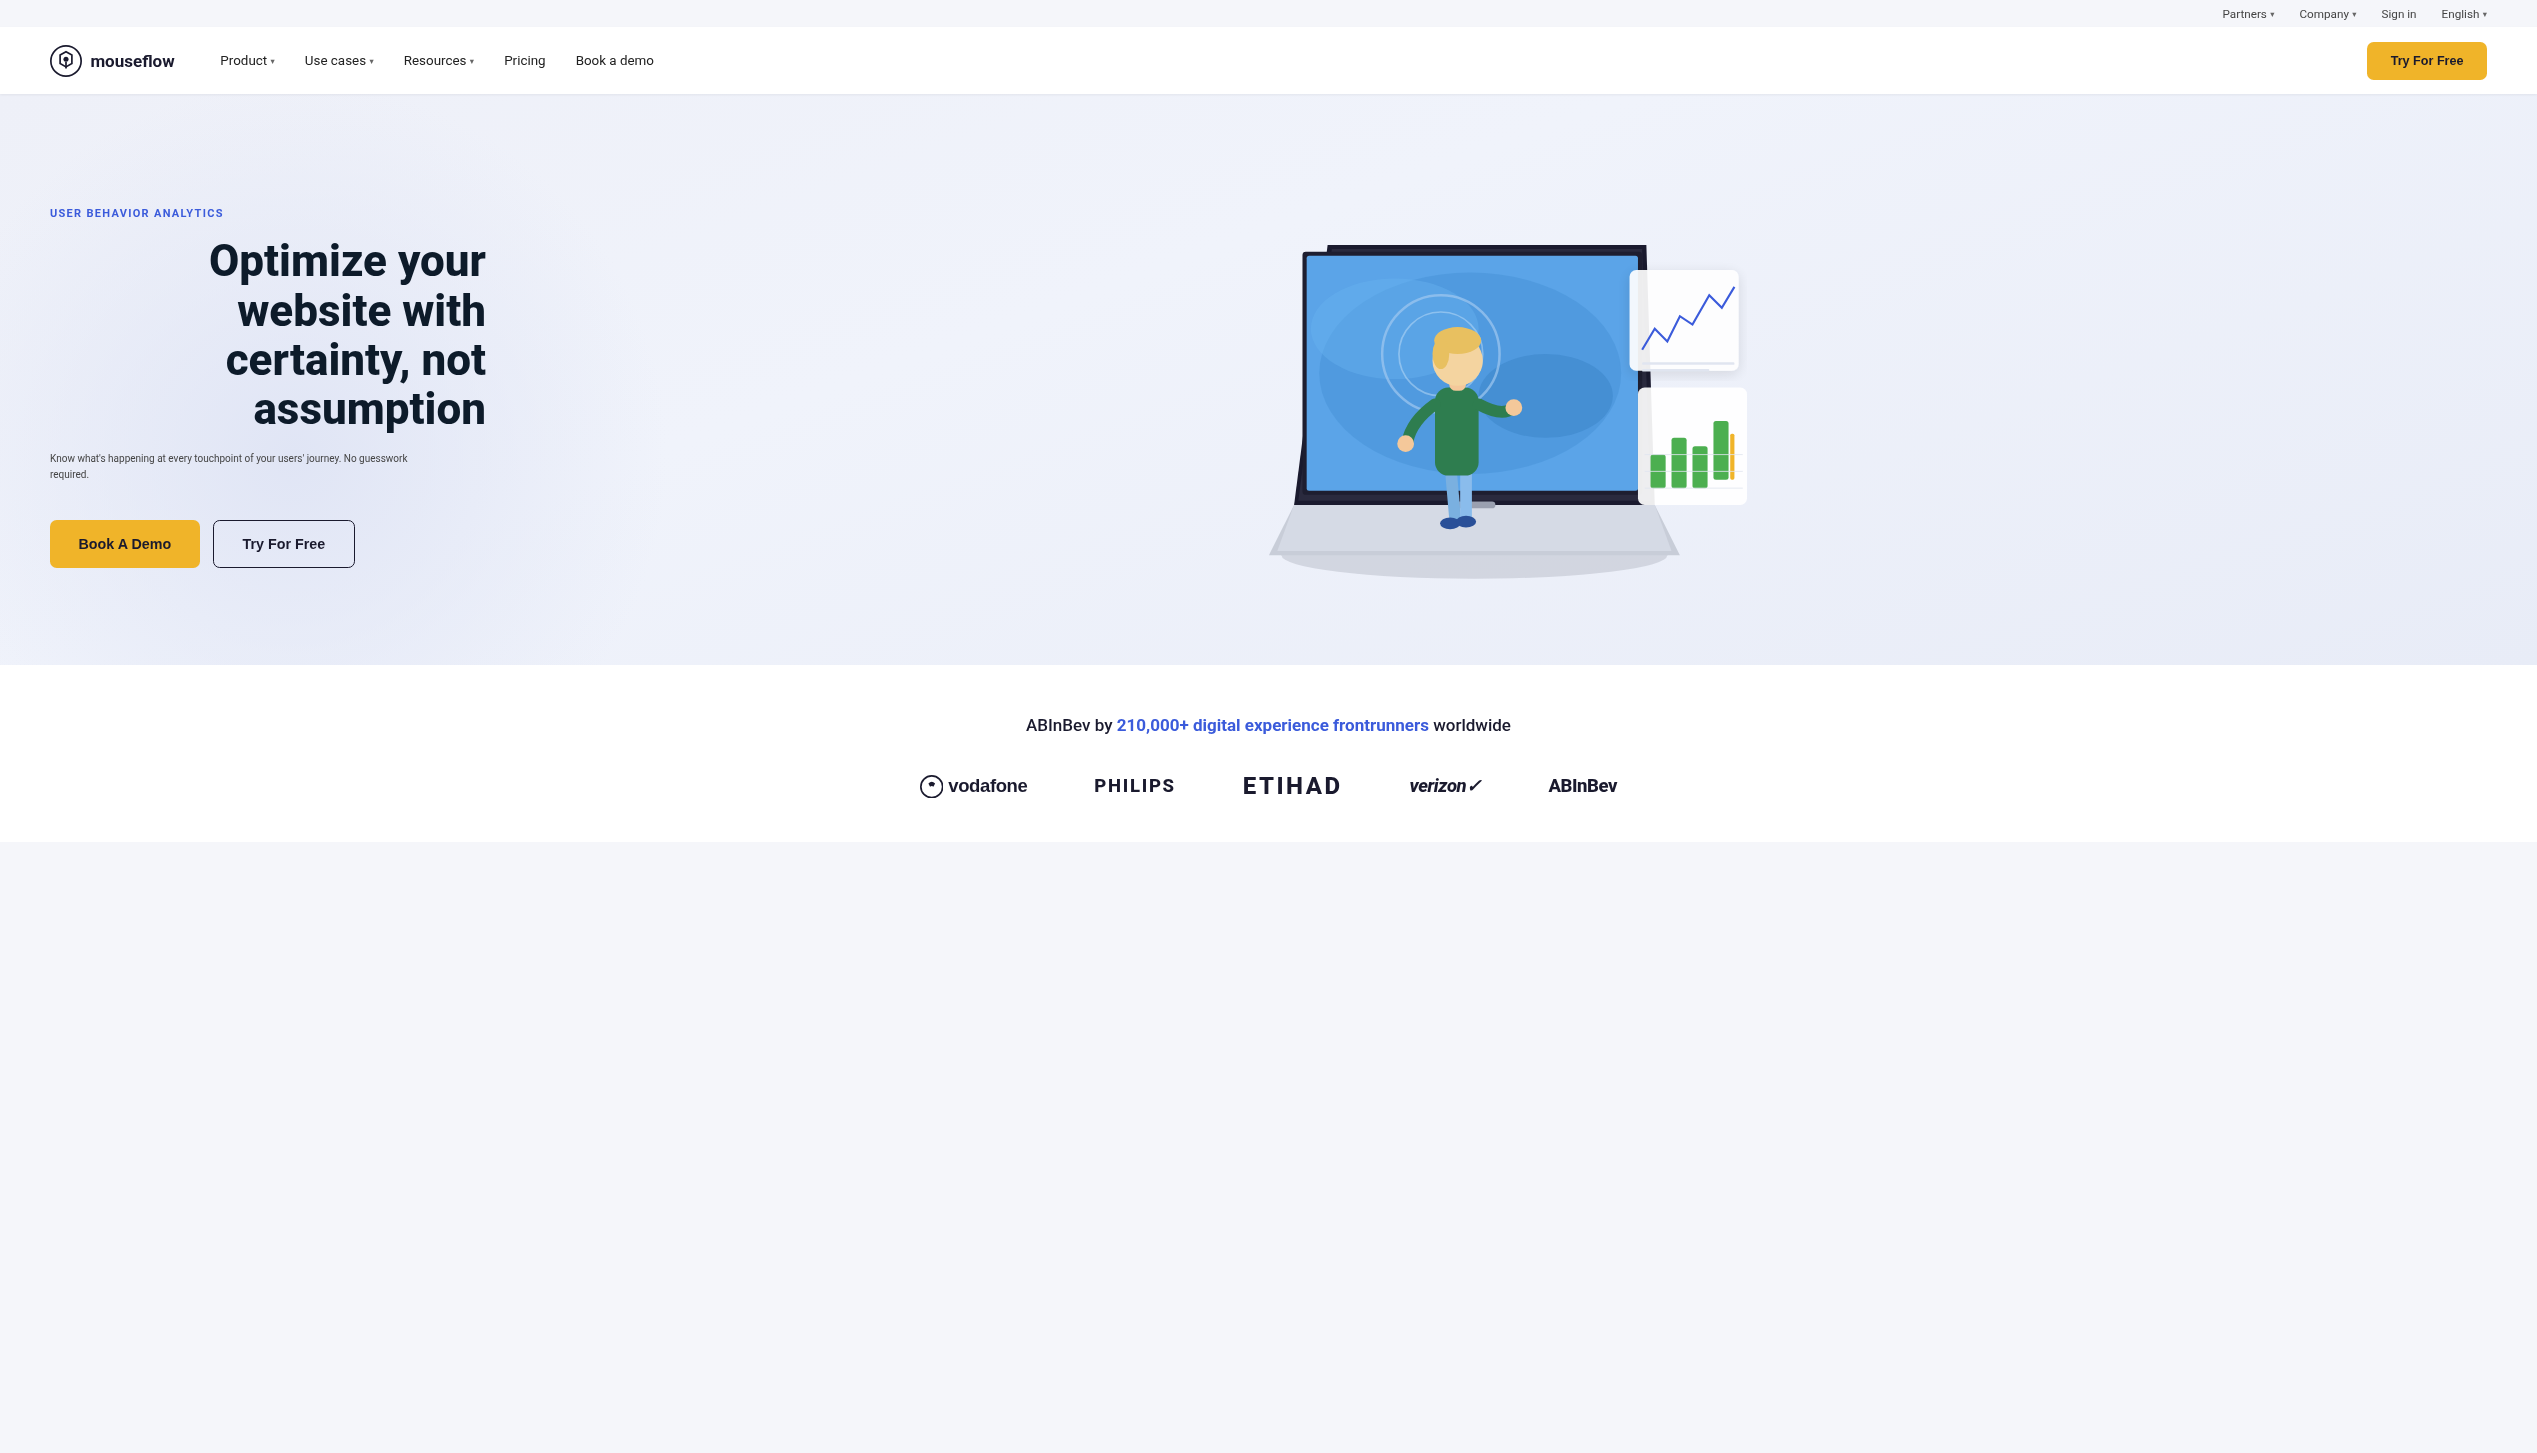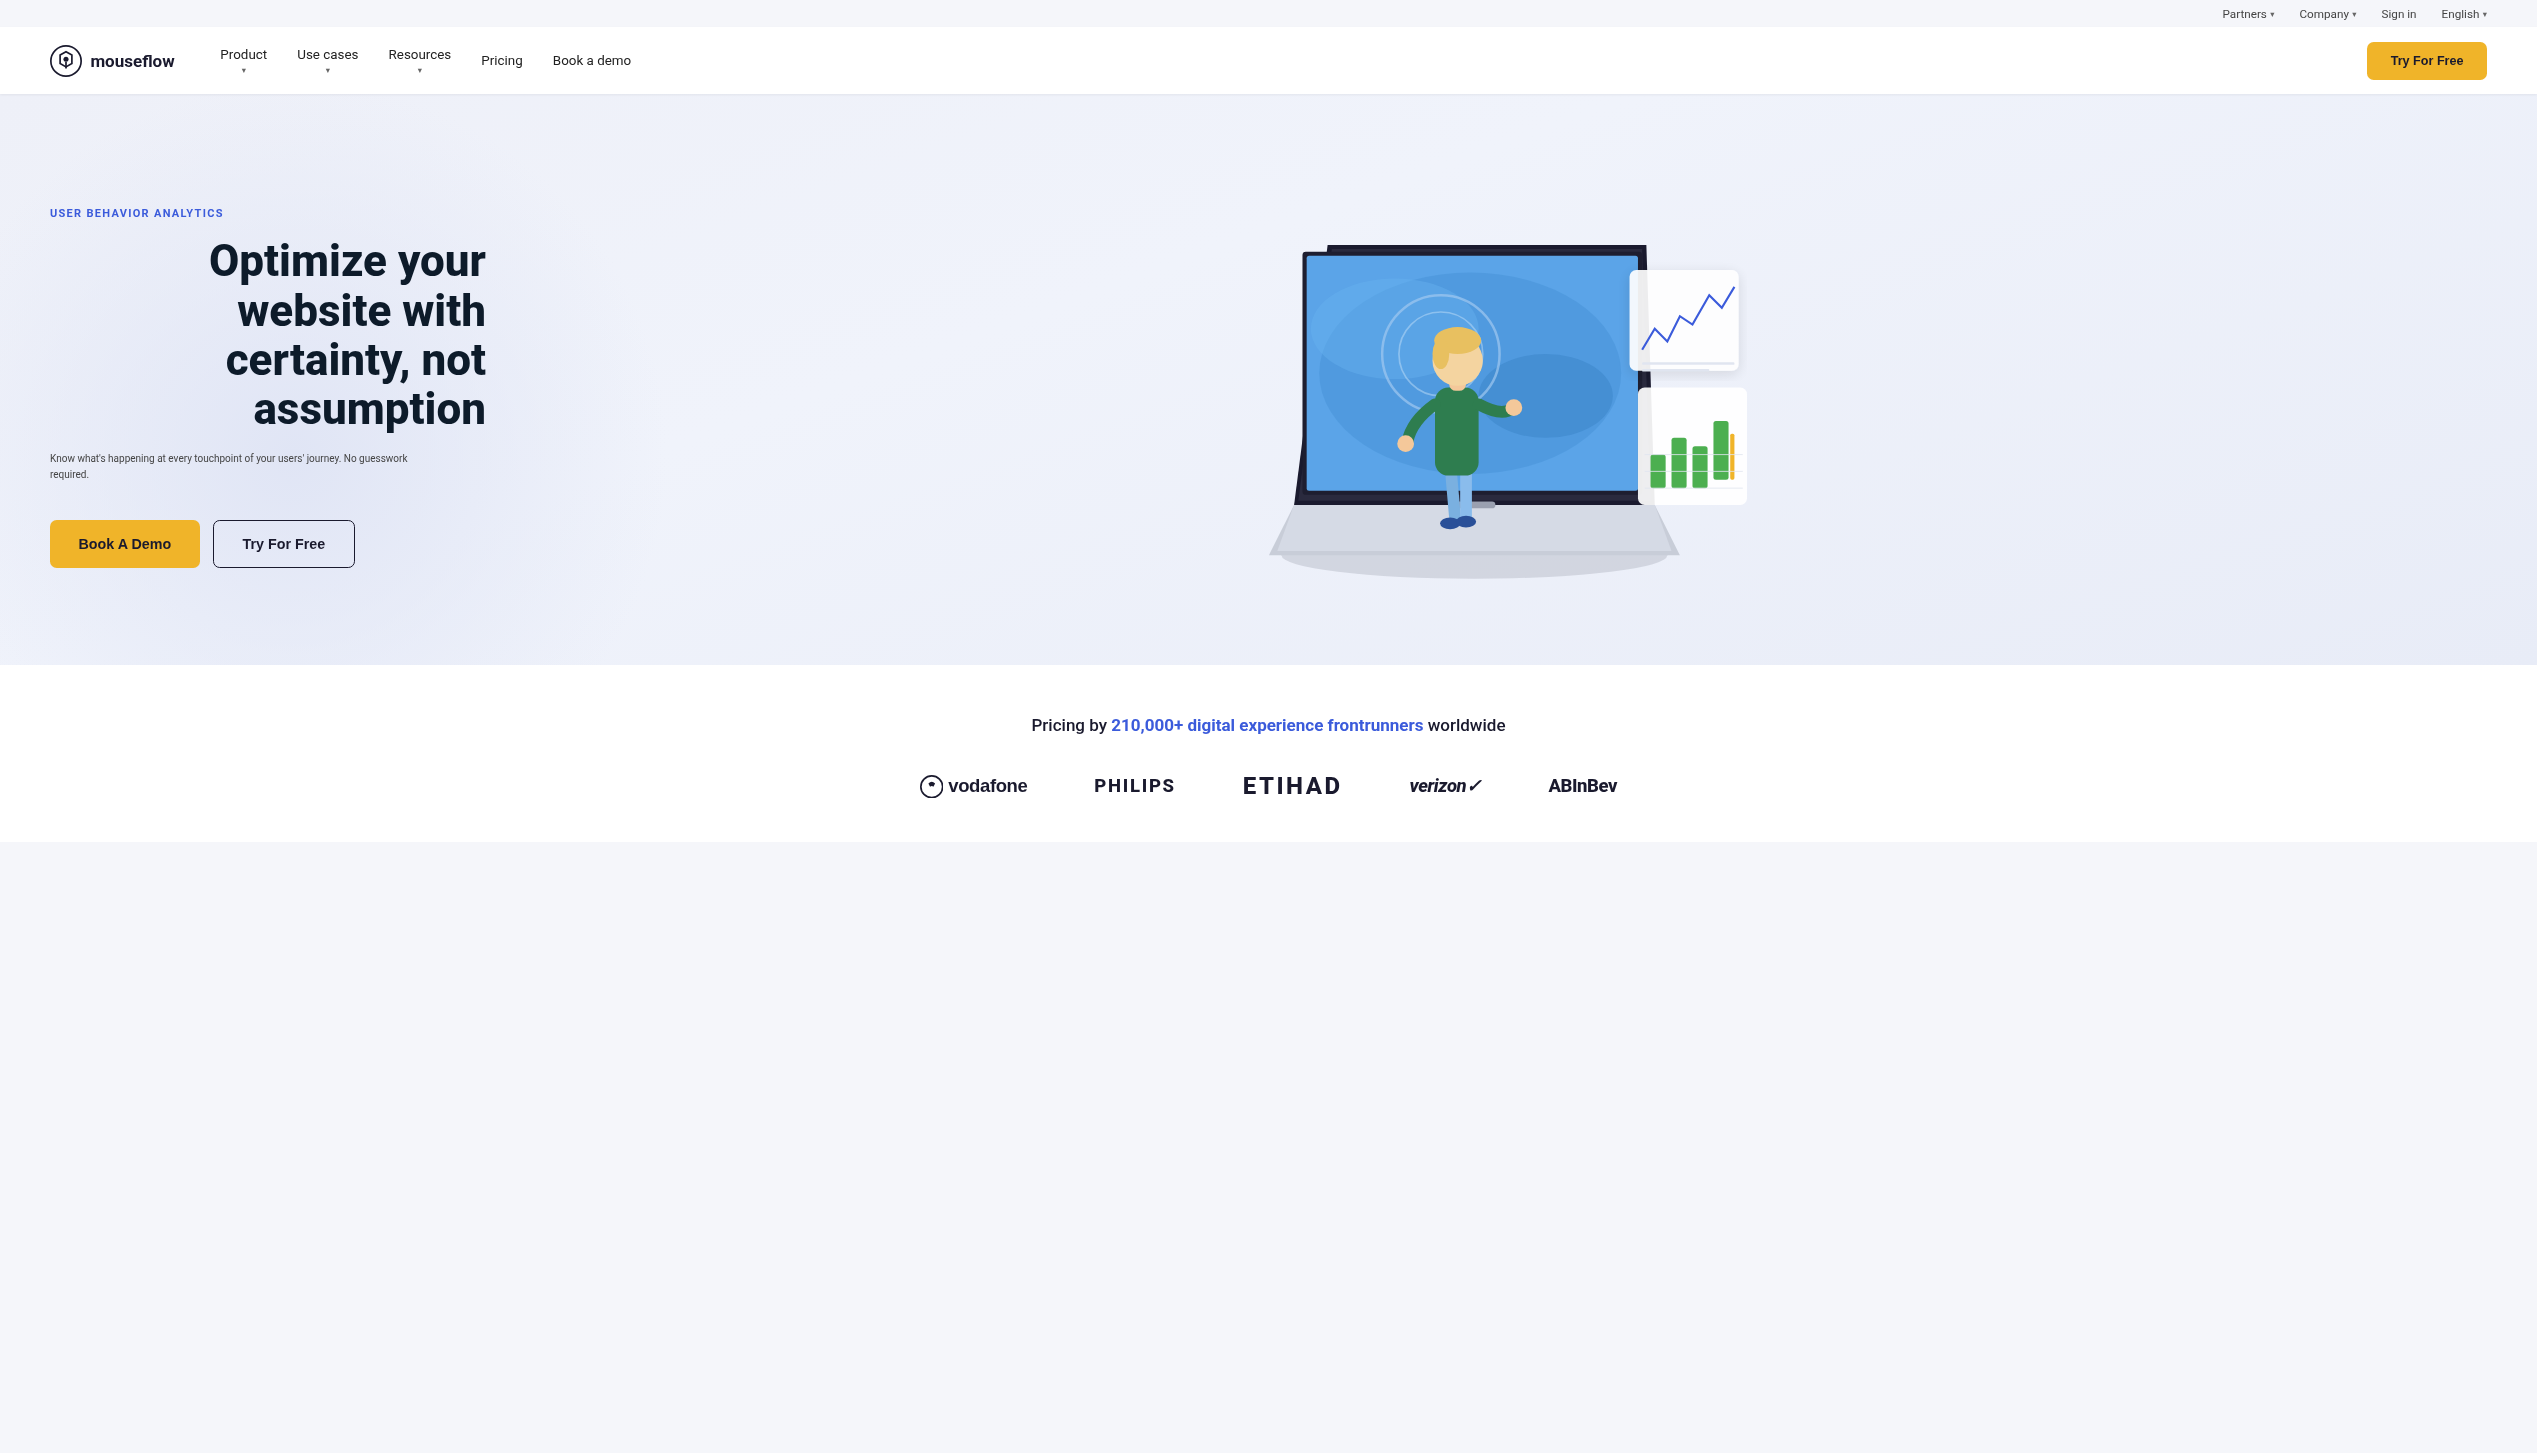--- a/index.html
+++ b/index.html
@@ -67,21 +67,20 @@
     .nav-item {
       display: flex;
       align-items: center;
       gap: 3.4px;
       padding: 6.7px 11.7px;
       font-size: 13.4px;
       color: #222;
       cursor: pointer;
       border-radius: 5px;
       transition: background 0.15s;
-      flex-direction: column;
     }
     .nav-actions {
       display: flex;
       align-items: center;
       gap: 13.4px;
     }
     .btn-try-free-nav {
       background: #f0b429;
       color: #1a1a2e;
       font-weight: 700;
@@ -352,21 +351,21 @@
         <filter id="shadow" x="-10%" y="-10%" width="120%" height="120%">
           <feDropShadow dx="0" dy="4" stdDeviation="8" flood-opacity="0.12"></feDropShadow>
         </filter>
       </defs>
     </svg>
   </div>
 </section>
 
 <section class="trusted-section">
   <p class="trusted-text">
-    <span>Pricing by </span><span class="trusted-count">210,000+ digital experience frontrunners</span><span> worldwide</span>
+    <span>ABInBev by </span><span class="trusted-count">210,000+ digital experience frontrunners</span><span> worldwide</span>
   </p>
   <div class="logos-row">
     <div class="brand-logo brand-vodafone">
       <svg width="23.5" height="23.5" viewBox="0 0 28 28">
         <circle cx="14" cy="14" r="13" fill="none" stroke="#1a1a2e" stroke-width="2"></circle>
         <path d="M10 10 Q14 6 18 10 L16 14 Q14 12 12 14 Z" fill="#1a1a2e"></path>
       </svg>
       <span>vodafone</span>
     </div>
     <div class="brand-logo brand-philips">

